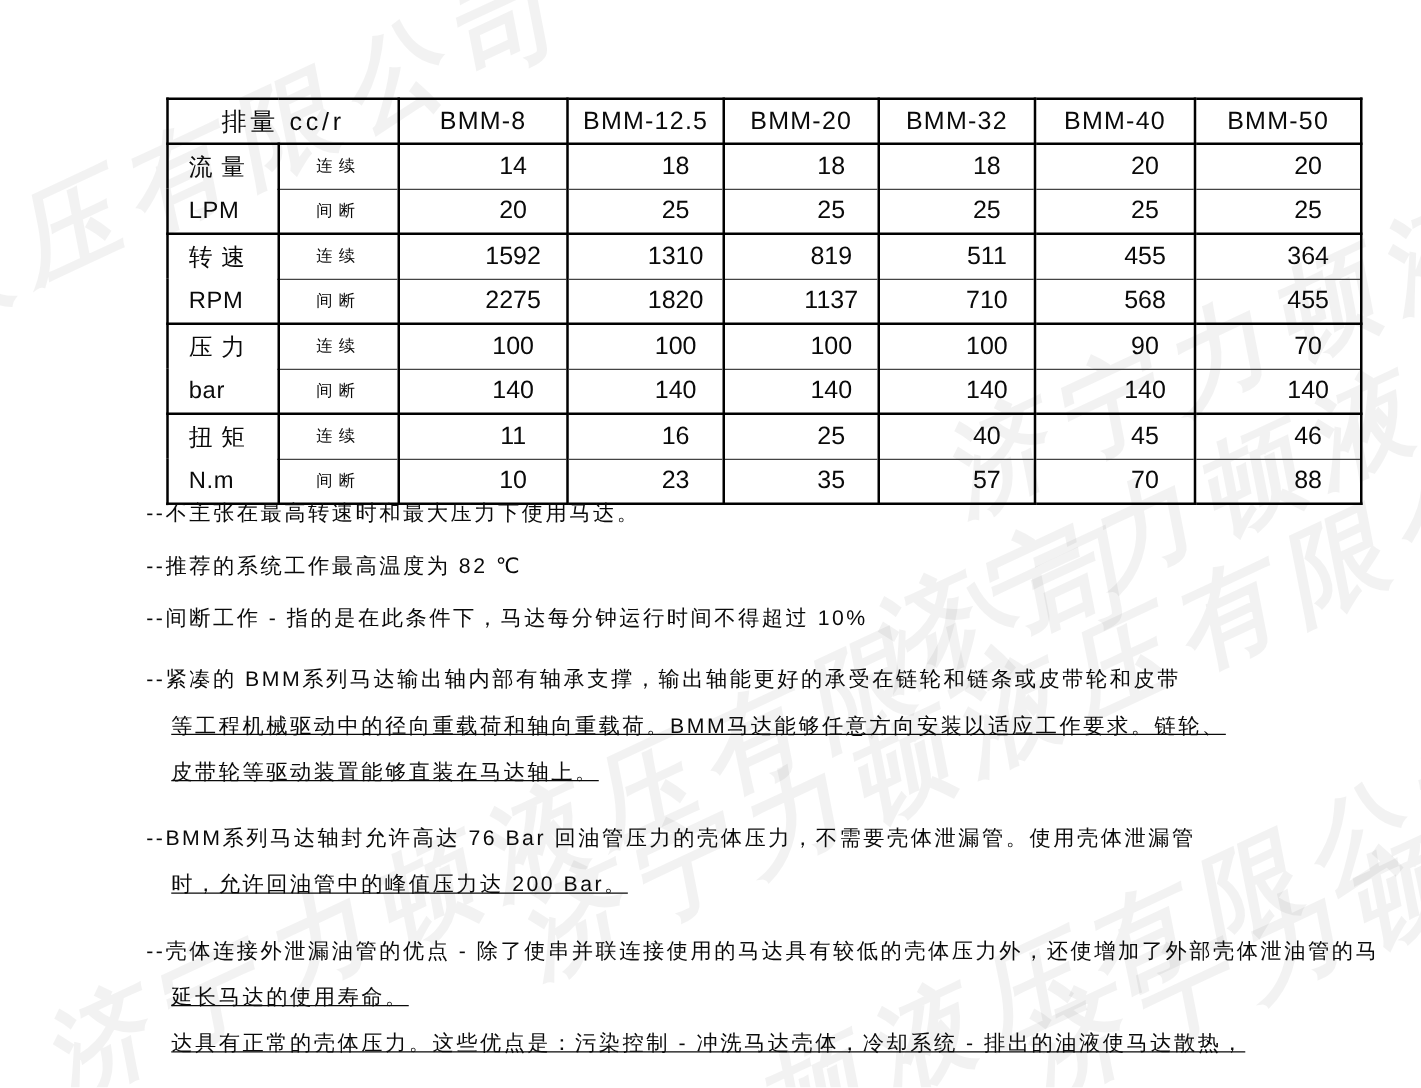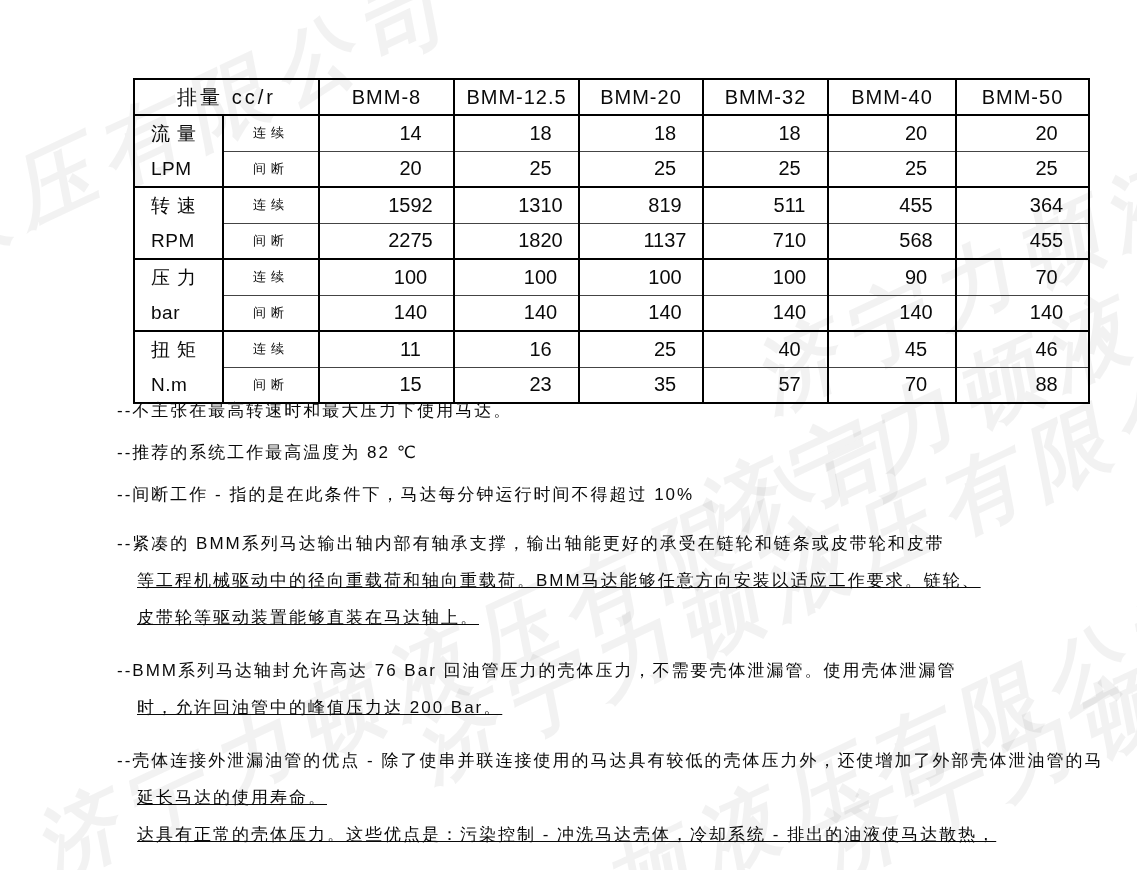--- a/index.html
+++ b/index.html
@@ -230,21 +230,21 @@
         <td class="mode">连续</td>
         <td class="val">11</td>
         <td class="val">16</td>
         <td class="val">25</td>
         <td class="val">40</td>
         <td class="val">45</td>
         <td class="val">46</td>
       </tr>
       <tr class="r-int">
         <td class="mode">间断</td>
-        <td class="val">15</td>
+        <td class="val">10</td>
         <td class="val">23</td>
         <td class="val">35</td>
         <td class="val">57</td>
         <td class="val">70</td>
         <td class="val">88</td>
       </tr>
     </tbody>
   </table>
 
   <div class="notes">

